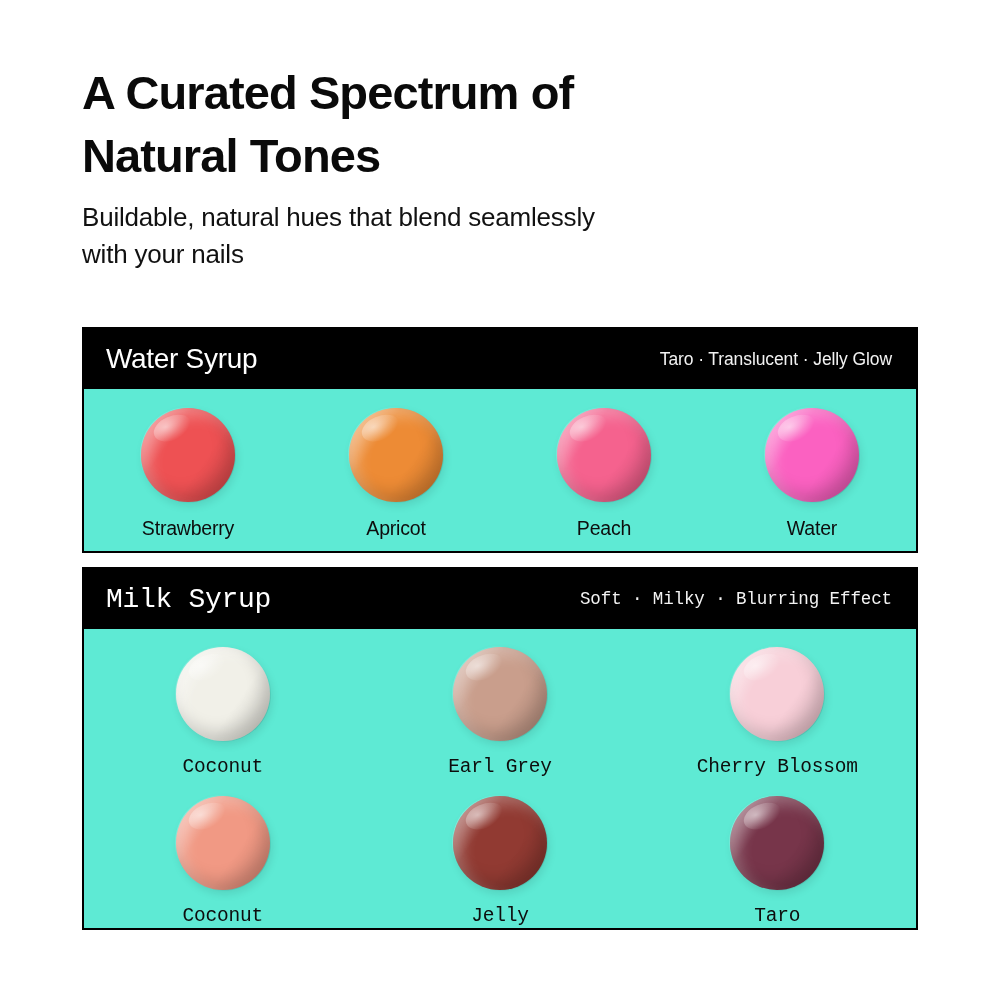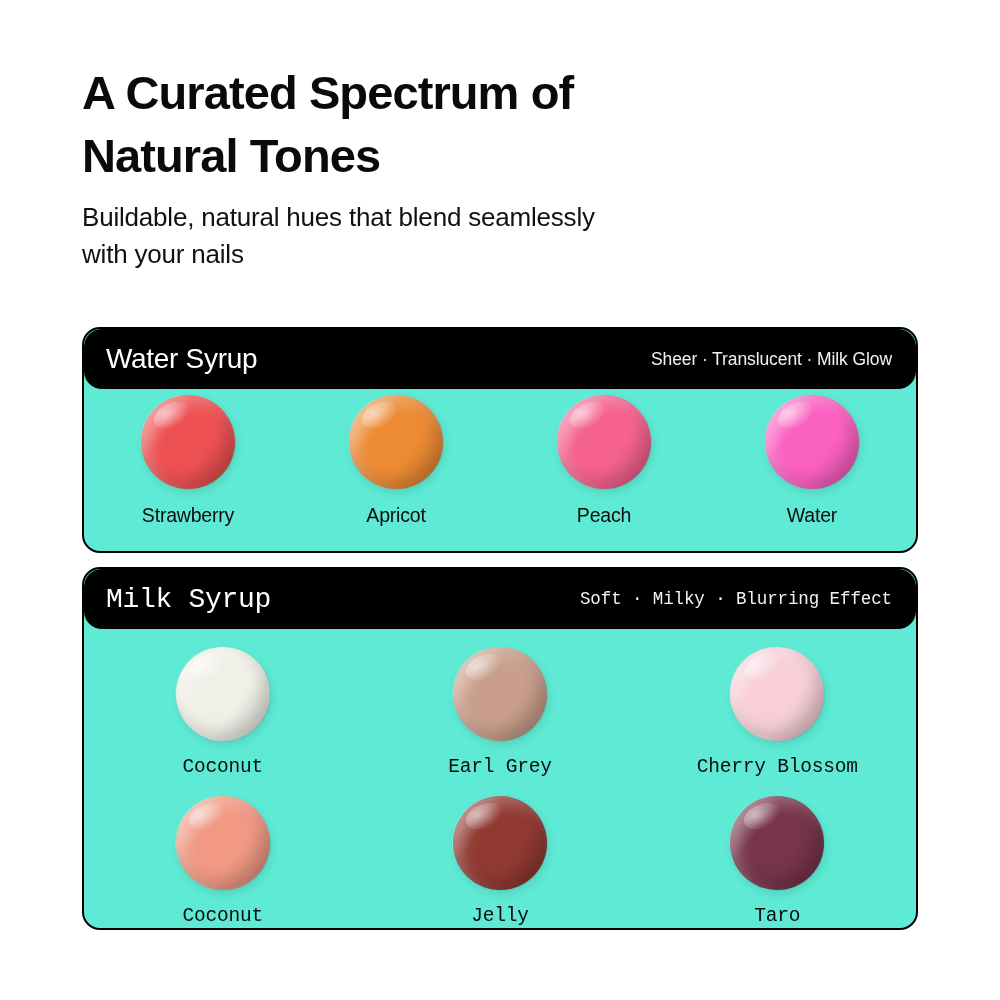--- a/index.html
+++ b/index.html
@@ -1,15 +1,15 @@
 <!DOCTYPE html>
 <html><head>
 <meta charset="utf-8">
 <style>
-  * { box-sizing: border-box; margin: 0; padding: 0; border-radius: 18px; }
+  * { box-sizing: border-box; margin: 0; padding: 0; }
   html, body {
     width: 1000px;
     height: 1000px;
     background: #ffffff;
     font-family: "Liberation Sans", sans-serif;
     color: #000000;
     overflow: hidden;
   }
   .page { position: relative; width: 1000px; height: 1000px; }
 
@@ -72,21 +72,21 @@
     align-items: flex-start;
   }
   .swatch-row.cols-4 > .swatch { width: 25%; }
   .swatch-row.cols-3 > .swatch { width: 33.3333%; }
 
   .swatch {
     display: flex;
     flex-direction: column;
     align-items: center;
   }
-  #card-water .swatch { padding-top: 6px; }
+  #card-water .swatch { padding-top: 19px; }
   #card-milk  .swatch { padding-top: 18px; }
 
   .blob-wrap {
     position: relative;
     width: 94px;
     height: 94px;
   }
   .blob {
     position: absolute;
     inset: 0;
@@ -134,21 +134,21 @@
   <div class="heading-block">
     <h1 class="page-title">A Curated Spectrum of
 Natural Tones</h1>
     <p class="page-subtitle">Buildable, natural hues that blend seamlessly
 with your nails</p>
   </div>
 
   <section class="card" id="card-water">
     <div class="card-header">
       <span class="card-header-title">Water Syrup</span>
-      <span class="card-header-tagline">Sheer · Translucent · Milk Glow</span>
+      <span class="card-header-tagline">Taro · Translucent · Jelly Glow</span>
     </div>
     <div class="card-body">
       <div class="swatch-row cols-4">
 
         <div class="swatch">
           <div class="blob-wrap">
             <div class="blob rim" style="background-color: rgb(238, 81, 83);"></div>
           </div>
           <div class="swatch-label">Strawberry</div>
         </div>

